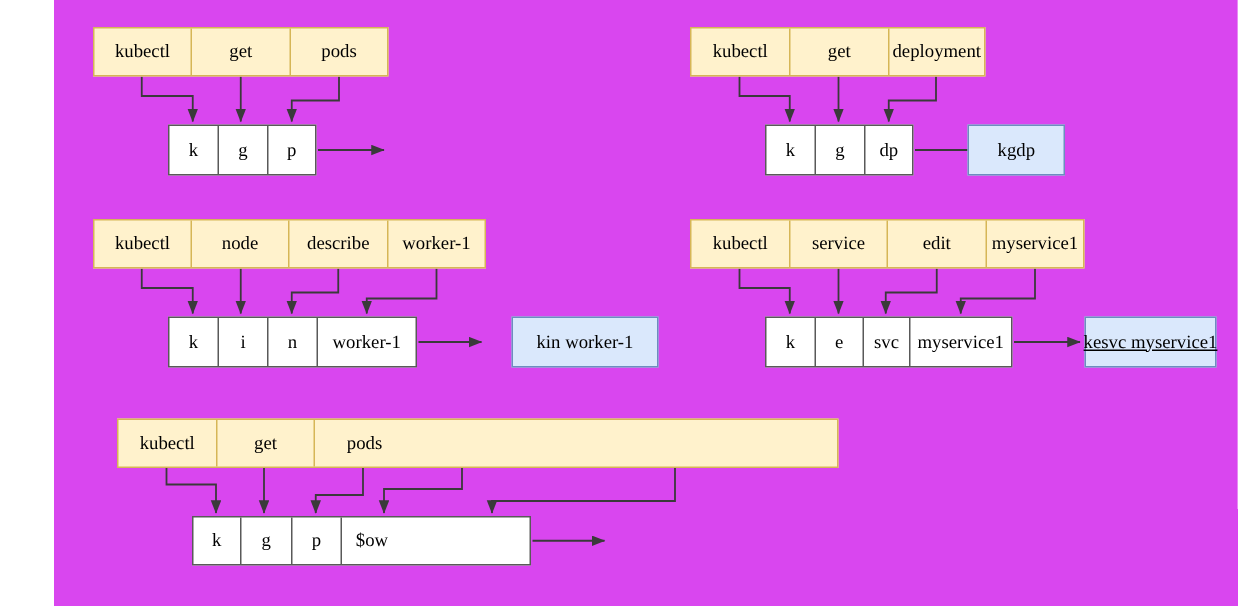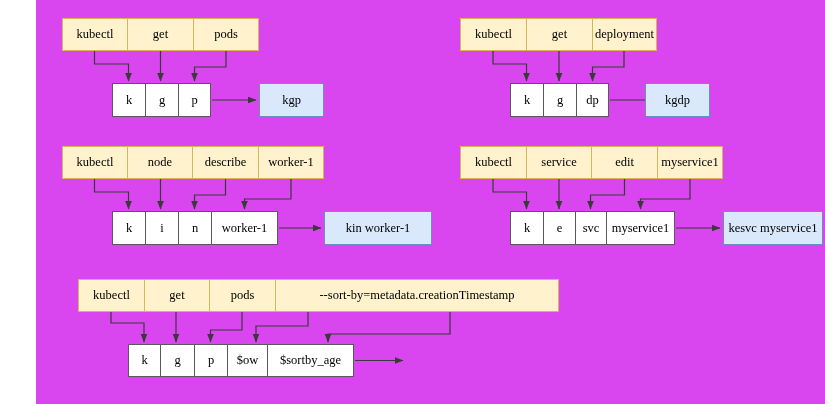--- a/index.html
+++ b/index.html
@@ -102,21 +102,20 @@
   <div class="row cmd" style="left:26px; top:18px; width:197px; height:33px;">
     <div class="cell" style="width:65px;">kubectl</div>
     <div class="cell" style="width:66px;">get</div>
     <div class="cell" style="flex:1;">pods</div>
   </div>
   <div class="row alias" style="left:76px; top:83px; width:99px; height:34px;">
     <div class="cell" style="width:33px;">k</div>
     <div class="cell" style="width:33px;">g</div>
     <div class="cell" style="flex:1;">p</div>
   </div>
-  <div class="result" style="left:223px; top:83px; width:65px; height:34px;">kgp</div>
 
   <div class="row cmd" style="left:424px; top:18px; width:197px; height:33px;">
     <div class="cell" style="width:66px;">kubectl</div>
     <div class="cell" style="width:66px;">get</div>
     <div class="cell" style="flex:1;text-align:right;">deployment</div>
   </div>
   <div class="row alias" style="left:474px; top:83px; width:99px; height:34px;">
     <div class="cell" style="width:33px;">k</div>
     <div class="cell" style="width:33px;">g</div>
     <div class="cell" style="flex:1;">dp</div>
@@ -128,43 +127,41 @@
     <div class="cell" style="width:65px;">node</div>
     <div class="cell" style="width:66px;">describe</div>
     <div class="cell" style="flex:1;">worker-1</div>
   </div>
   <div class="row alias" style="left:76px; top:211px; width:166px; height:34px;">
     <div class="cell" style="width:33px;">k</div>
     <div class="cell" style="width:33px;">i</div>
     <div class="cell" style="width:33px;">n</div>
     <div class="cell" style="flex:1;">worker-1</div>
   </div>
-  <div class="result" style="left:288px; top:211px; width:108px; height:34px;">kin worker-1</div>
+  <div class="result" style="left:305px; top:211px; width:98px; height:34px;">kin worker-1</div>
 
   <div class="row cmd" style="left:424px; top:146px; width:263px; height:33px;">
     <div class="cell" style="width:66px;">kubectl</div>
     <div class="cell" style="width:65px;">service</div>
     <div class="cell" style="width:66px;">edit</div>
     <div class="cell" style="flex:1;">myservice1</div>
   </div>
   <div class="row alias" style="left:474px; top:211px; width:165px; height:34px;">
     <div class="cell" style="width:33px;">k</div>
     <div class="cell" style="width:32px;">e</div>
     <div class="cell" style="width:31px;">svc</div>
     <div class="cell" style="flex:1;">myservice1</div>
   </div>
-  <div class="result" style="left:687px; top:211px; width:100px; height:34px;">kesvc myservice1</div>
+  <div class="result" style="left:687px; top:211px; width:88px; height:34px;text-decoration:underline;">kesvc myservice1</div>
 
   <div class="row cmd" style="left:42px; top:279px; width:481px; height:33px;">
     <div class="cell" style="width:66px;">kubectl</div>
     <div class="cell" style="width:65px;">get</div>
     <div class="cell" style="width:66px;">pods</div>
-    <div class="cell" style="flex:1;">--sort-by=metadata.creationTimestamp</div>
   </div>
   <div class="row alias" style="left:92px; top:344px; width:226px; height:33px;">
     <div class="cell" style="width:32px;">k</div>
     <div class="cell" style="width:34px;">g</div>
     <div class="cell" style="width:33px;">p</div>
     <div class="cell" style="width:40px;">$ow</div>
-    <div class="cell" style="flex:1;">$sortby_age</div>
   </div>
 
 </div>
 
 </body></html>

